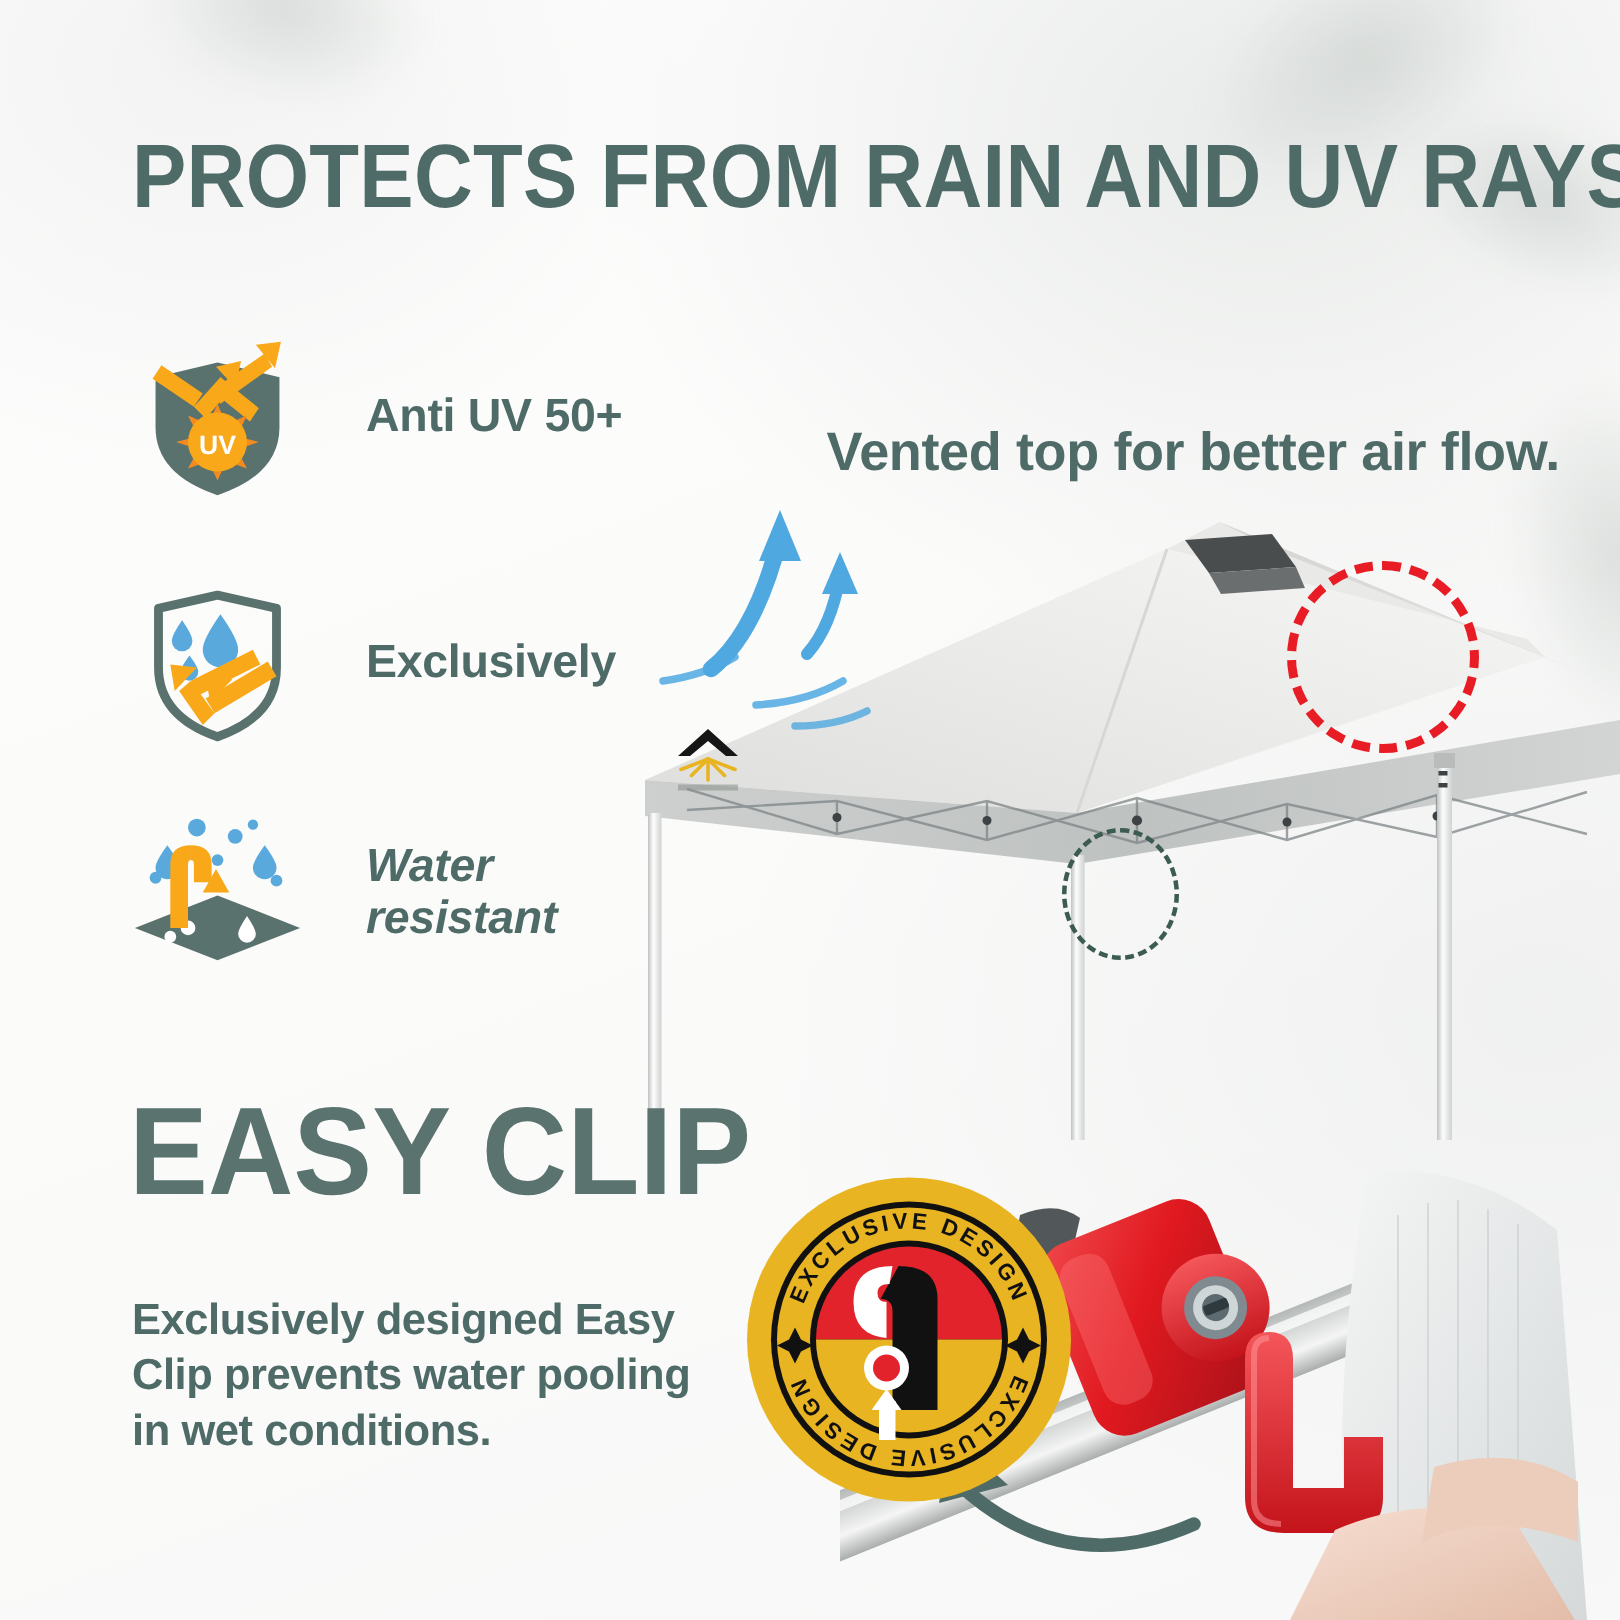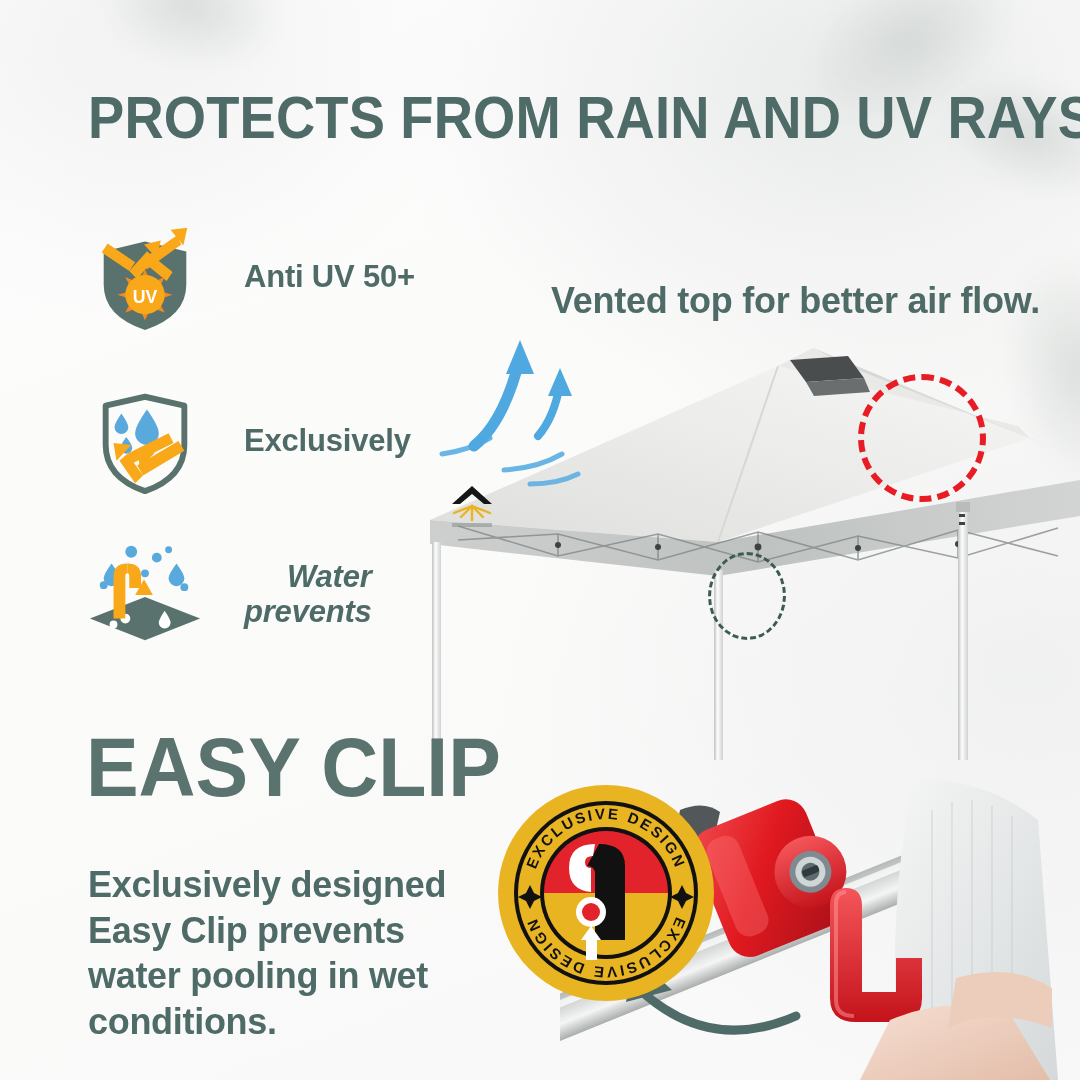--- a/index.html
+++ b/index.html
@@ -31,42 +31,42 @@
     color:#4f6b68; line-height:1;
     transform:scaleX(.905); transform-origin:left center;
     white-space:nowrap;
   }
 
   
   .feature { position:absolute; display:flex; align-items:center; }
   .feature .ficon { width:118px; height:118px; flex:0 0 118px; position:relative; }
   .feature .flabel {
     margin-left:40px; font-size:31px; font-weight:700; color:#4f6b68;
-    line-height:1.12; letter-spacing:-.2px;text-align:right;
+    line-height:1.12; letter-spacing:-.2px;
   }
   #feat-uv   { left:86px; top:218px; }
   #feat-wp   { left:86px; top:382px; }
   #feat-wr   { left:86px; top:536px;font-style:italic; }
 
   
   .vent-caption {
     position:absolute; left:551px; top:280px;
     font-size:36px; font-weight:700; color:#4f6b68; letter-spacing:-.25px;
     white-space:nowrap;
   }
 
   
   .easy-title {
     position:absolute; left:86px; top:726px;
     font-size:83px; font-weight:700; color:#5b736f; line-height:1;
     transform:scaleX(.95); transform-origin:left center; white-space:nowrap;
   }
   .easy-body {
     position:absolute; left:88px; top:862px; width:400px;
-    font-size:36px; font-weight:700; color:#4f6b68; line-height:1.27;
+    font-size:29px; font-weight:700; color:#4f6b68; line-height:1.27;
     letter-spacing:-.3px;
   }
 
   
   .photo { position:absolute; }
   #canopy-photo { left:418px; top:330px; width:662px; height:430px; }
   #clip-photo   { left:560px; top:740px; width:520px; height:340px; }
   #seal         { position:absolute; left:495px; top:782px; width:222px; height:222px; }
 </style>
 </head>
@@ -147,21 +147,21 @@
         </g>
         <g fill="#f9a81a">
           <path d="M42 28 q-14 0-14 13 l0 43 l12 0 l0-43 q0-3 2-3 Z"></path>
           <path d="M42 28 q14 0 14 13 l0 12 l-12 0 l0-12 q0-3-2-3 Z"></path>
           <path d="M50 60 L68 60 L59 44 Z"></path>
         </g>
       </svg>
     </div>
     <div class="flabel">
       <div>Water</div>
-      <div>prevents</div>
+      <div>resistant</div>
     </div>
   </div>
 
   <div class="vent-caption">Vented top for better air flow.</div>
 
   <div class="photo" id="canopy-photo">
     <svg viewBox="0 0 662 430" width="662" height="430">
       <defs>
         <linearGradient id="roofA" x1="0" y1="1" x2="1" y2="0">
           <stop offset="0" stop-color="#dedfdc"></stop>

